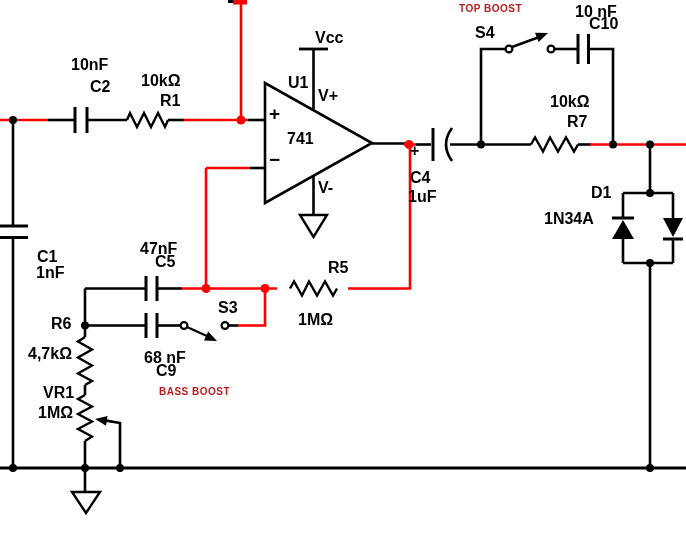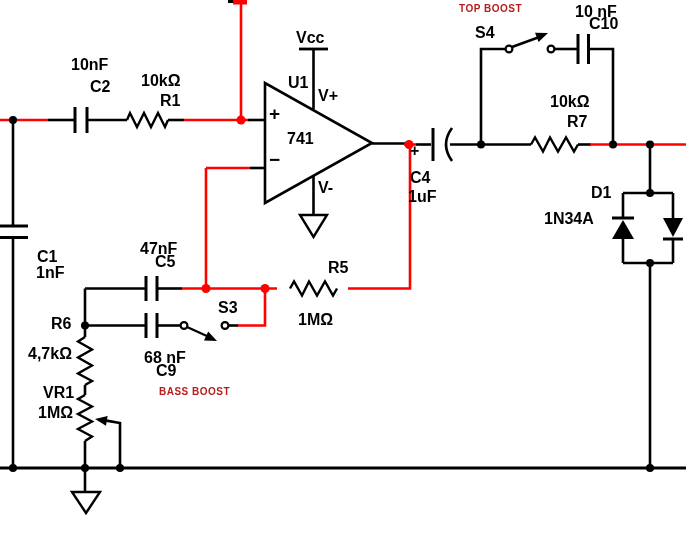--- a/index.html
+++ b/index.html
@@ -170,21 +170,21 @@
       <circle cx="265" cy="288.5" r="4.5"></circle>
       <circle cx="409" cy="144.5" r="4.5"></circle>
     </g>
   </svg>
 
   <span class="lbl" style="left:71px;top:57px">10nF</span>
   <span class="lbl" style="left:90px;top:79px">C2</span>
   <span class="lbl" style="left:141px;top:73px">10kΩ</span>
   <span class="lbl" style="left:160px;top:93px">R1</span>
 
-  <span class="lbl" style="left:296px;top:30px">Vcc</span>
+  <span class="lbl" style="left:315px;top:30px">Vcc</span>
   <span class="lbl" style="left:288px;top:75px">U1</span>
   <span class="lbl" style="left:318px;top:88px">V+</span>
   <span class="lbl amp" style="left:287px;top:131px">741</span>
   <span class="lbl" style="left:318px;top:180px">V-</span>
   <span class="lbl big" style="left:269px;top:104px">+</span>
   <span class="lbl big" style="left:269px;top:150px">−</span>
 
   <span class="lbl orange" style="left:459px;top:4px">TOP BOOST</span>
   <span class="lbl" style="left:475px;top:25px">S4</span>
   <span class="lbl" style="left:575px;top:4px">10 nF</span>

